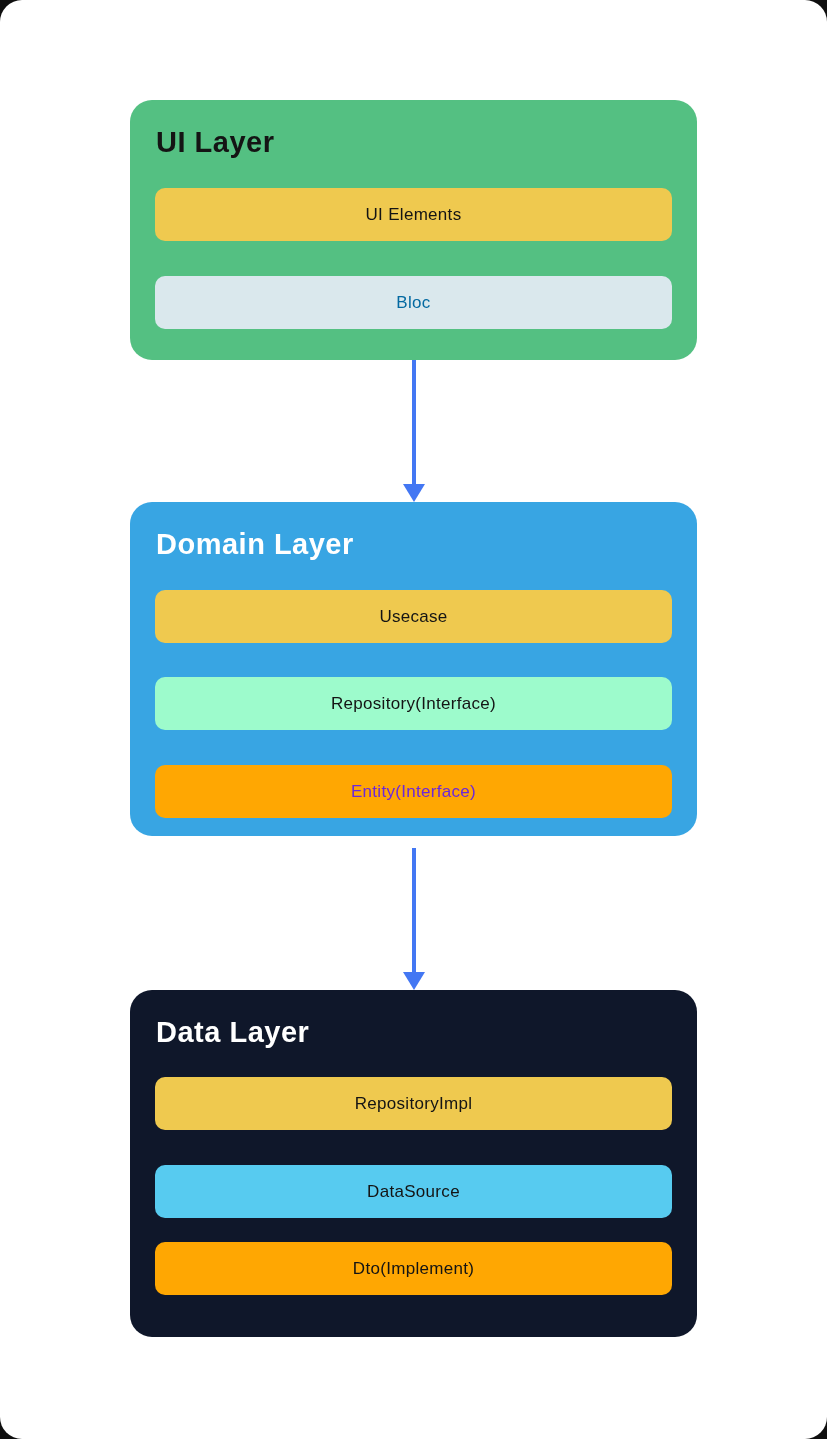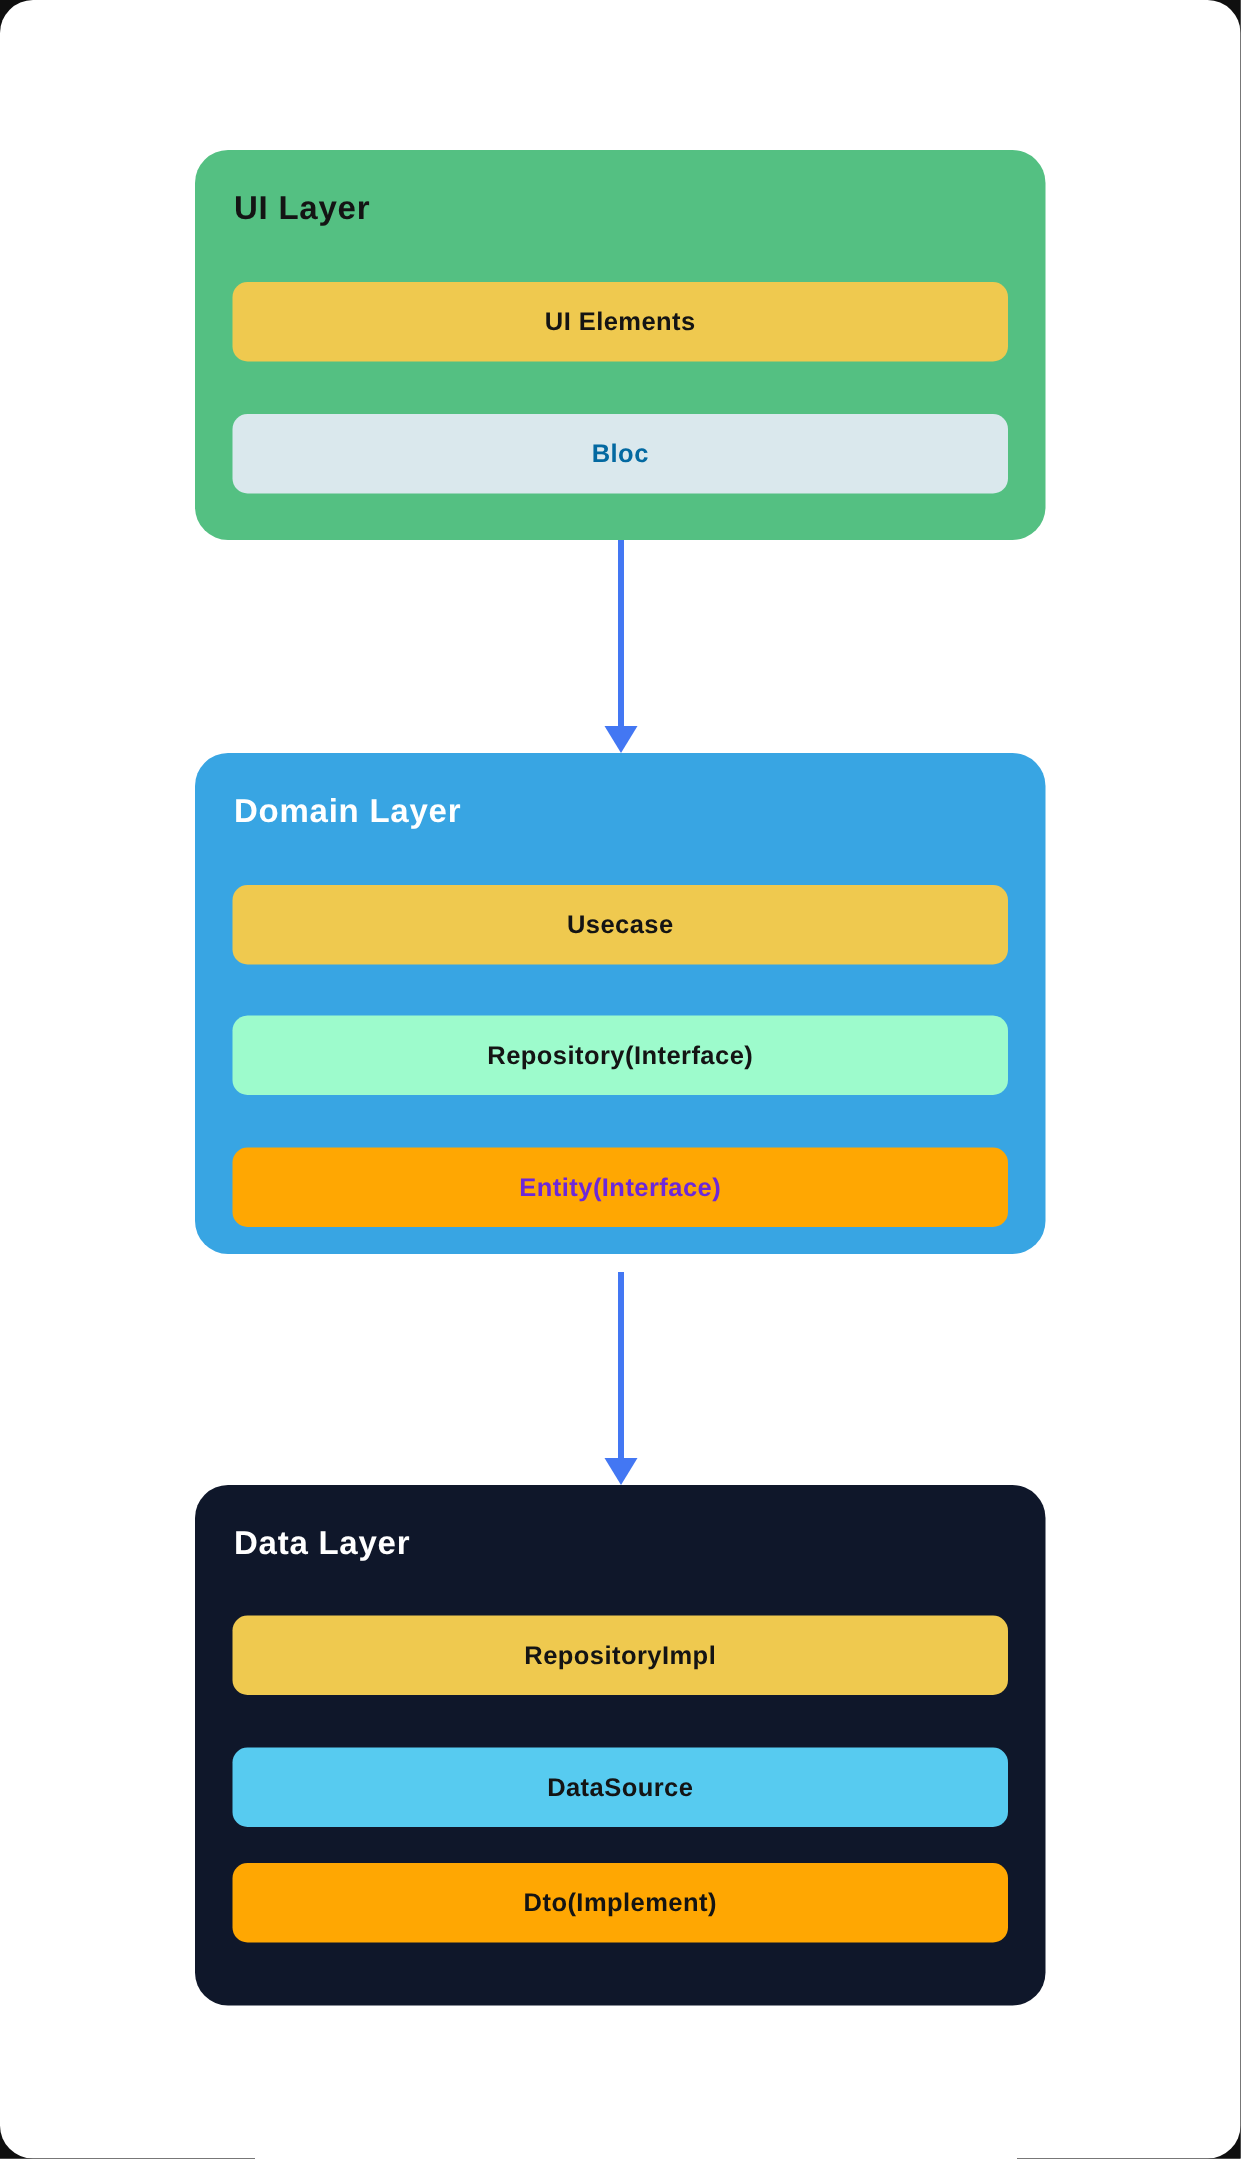--- a/index.html
+++ b/index.html
@@ -20,37 +20,37 @@
     position: absolute;
     left: 130px;
     width: 567px;
     border-radius: 22px;
   }
   .card-title {
     position: absolute;
     left: 26px;
     top: 26px;
     margin: 0;
-    font-size: 22px;
+    font-size: 29px;
     font-weight: 700;
     letter-spacing: 0.5px;
   }
   .block {
     position: absolute;
     left: 25px;
     right: 25px;
     height: 53px;
     border-radius: 10px;
     display: flex;
     align-items: center;
     justify-content: center;
   }
   .block-label {
     font-size: 17px;
-    font-weight: 700;
+    font-weight: 400;
     letter-spacing: 0.3px;
   }
   .arrow {
     position: absolute;
     left: 402px;
     width: 24px;
     height: 142px;
     display: block;
   }
 </style>

